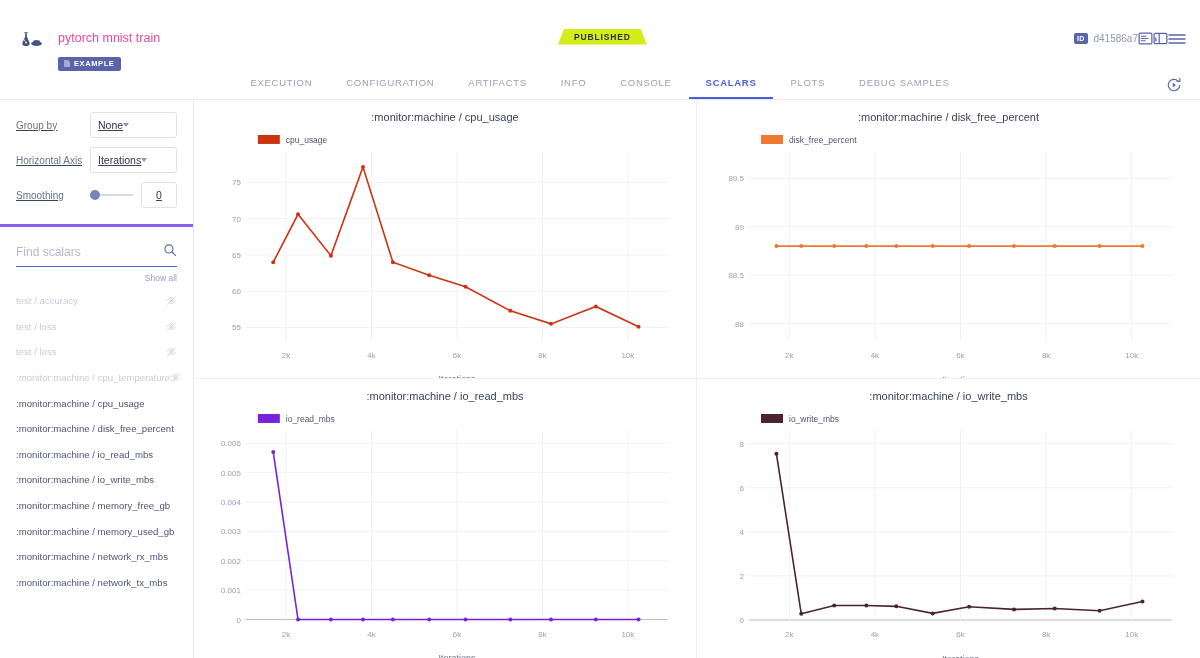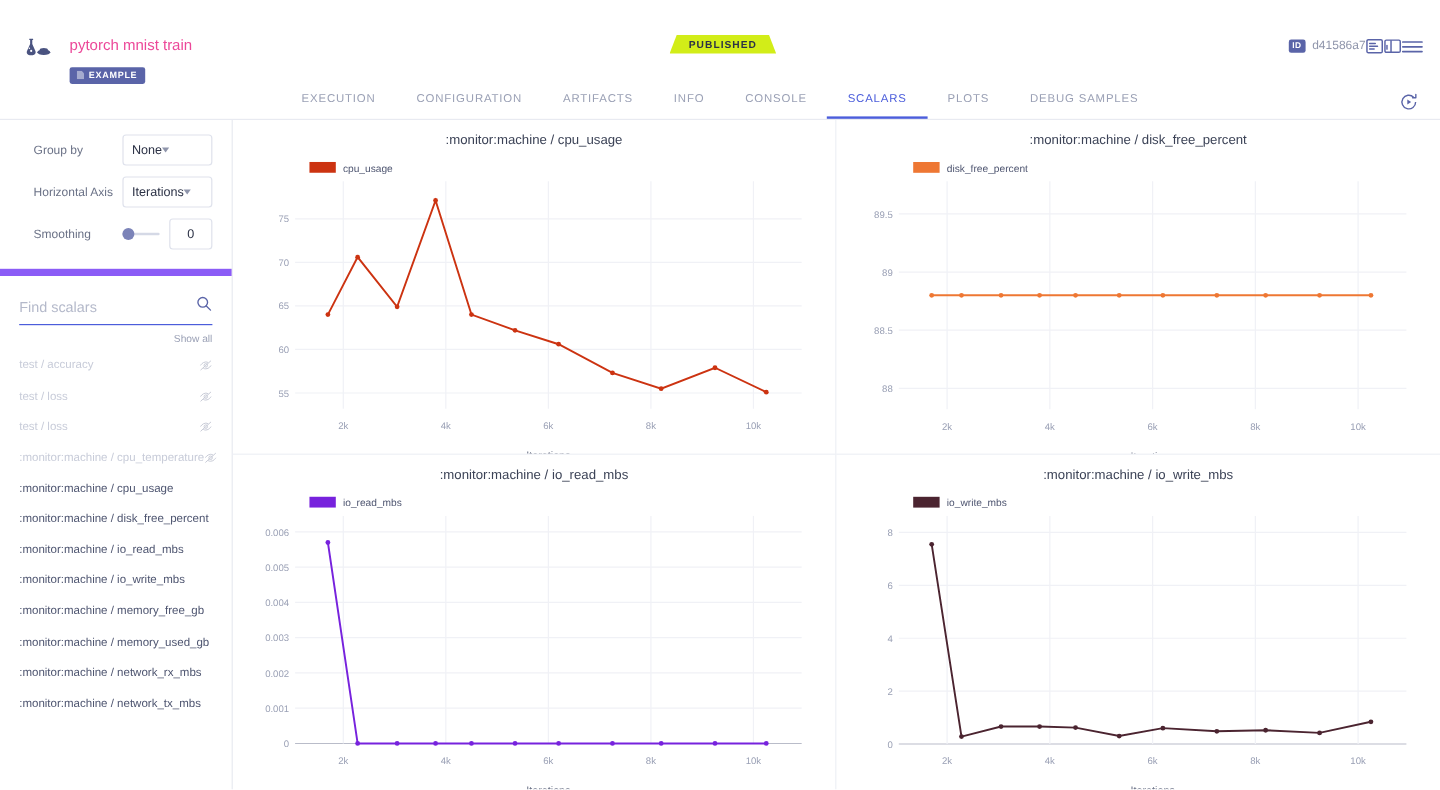--- a/index.html
+++ b/index.html
@@ -59,34 +59,34 @@
     border-bottom: 1px solid #e8eaf1;
     display: flex; align-items: flex-end; justify-content: center;
     position: relative;
   }
   .tabs { display: flex; gap: 0; }
   .tab {
     font-size: 9.5px; letter-spacing: .7px; color: #9aa0b5;
     padding: 0 17px 9px 17px; cursor: pointer;
     border-bottom: 2px solid transparent; white-space: nowrap;
   }
-  .tab.active { color: #4b5ddb; border-bottom-color: #4b5ddb; font-weight: normal; }
+  .tab.active { color: #4b5ddb; border-bottom-color: #4b5ddb; font-weight: bold; }
   .refresh-btn { position: absolute; right: 18px; bottom: 6px; color: #5a64a8; cursor: pointer; display:flex; }
 
   
   .body { display: flex; height: calc(658px - 13px - 56px - 31px); }
 
   
   .sidebar {
     width: 194px; flex: 0 0 194px;
     border-right: 1px solid #e8eaf1;
     display: flex; flex-direction: column;
     background: #fff;
   }
-  .ctrl-block { padding: 12px 16px 14px 28px; border-bottom: 6px solid #8b5cf6; }
+  .ctrl-block { padding: 12px 16px 14px 16px; border-bottom: 3px solid #8b5cf6; text-decoration: underline; }
   .ctrl-row { display: flex; align-items: center; margin-bottom: 9px; }
   .ctrl-row:last-child { margin-bottom: 2px; justify-content: space-between; }
   .ctrl-label { font-size: 10px; color: #6b7287; flex: 0 0 74px; }
   .select {
     flex: 1; height: 26px; border: 1px solid #dfe2ec; border-radius: 3px;
     display: flex; align-items: center; padding: 0 7px;
     font-size: 10.5px; color: #2c3246; cursor: pointer; background: #fff;
   }
   .caret { width:0; height:0; border-left:3.5px solid transparent; border-right:3.5px solid transparent; border-top:4px solid #8f95ab; }
   .slider-wrap { flex: 1; display: flex; align-items: center; gap: 8px; }

